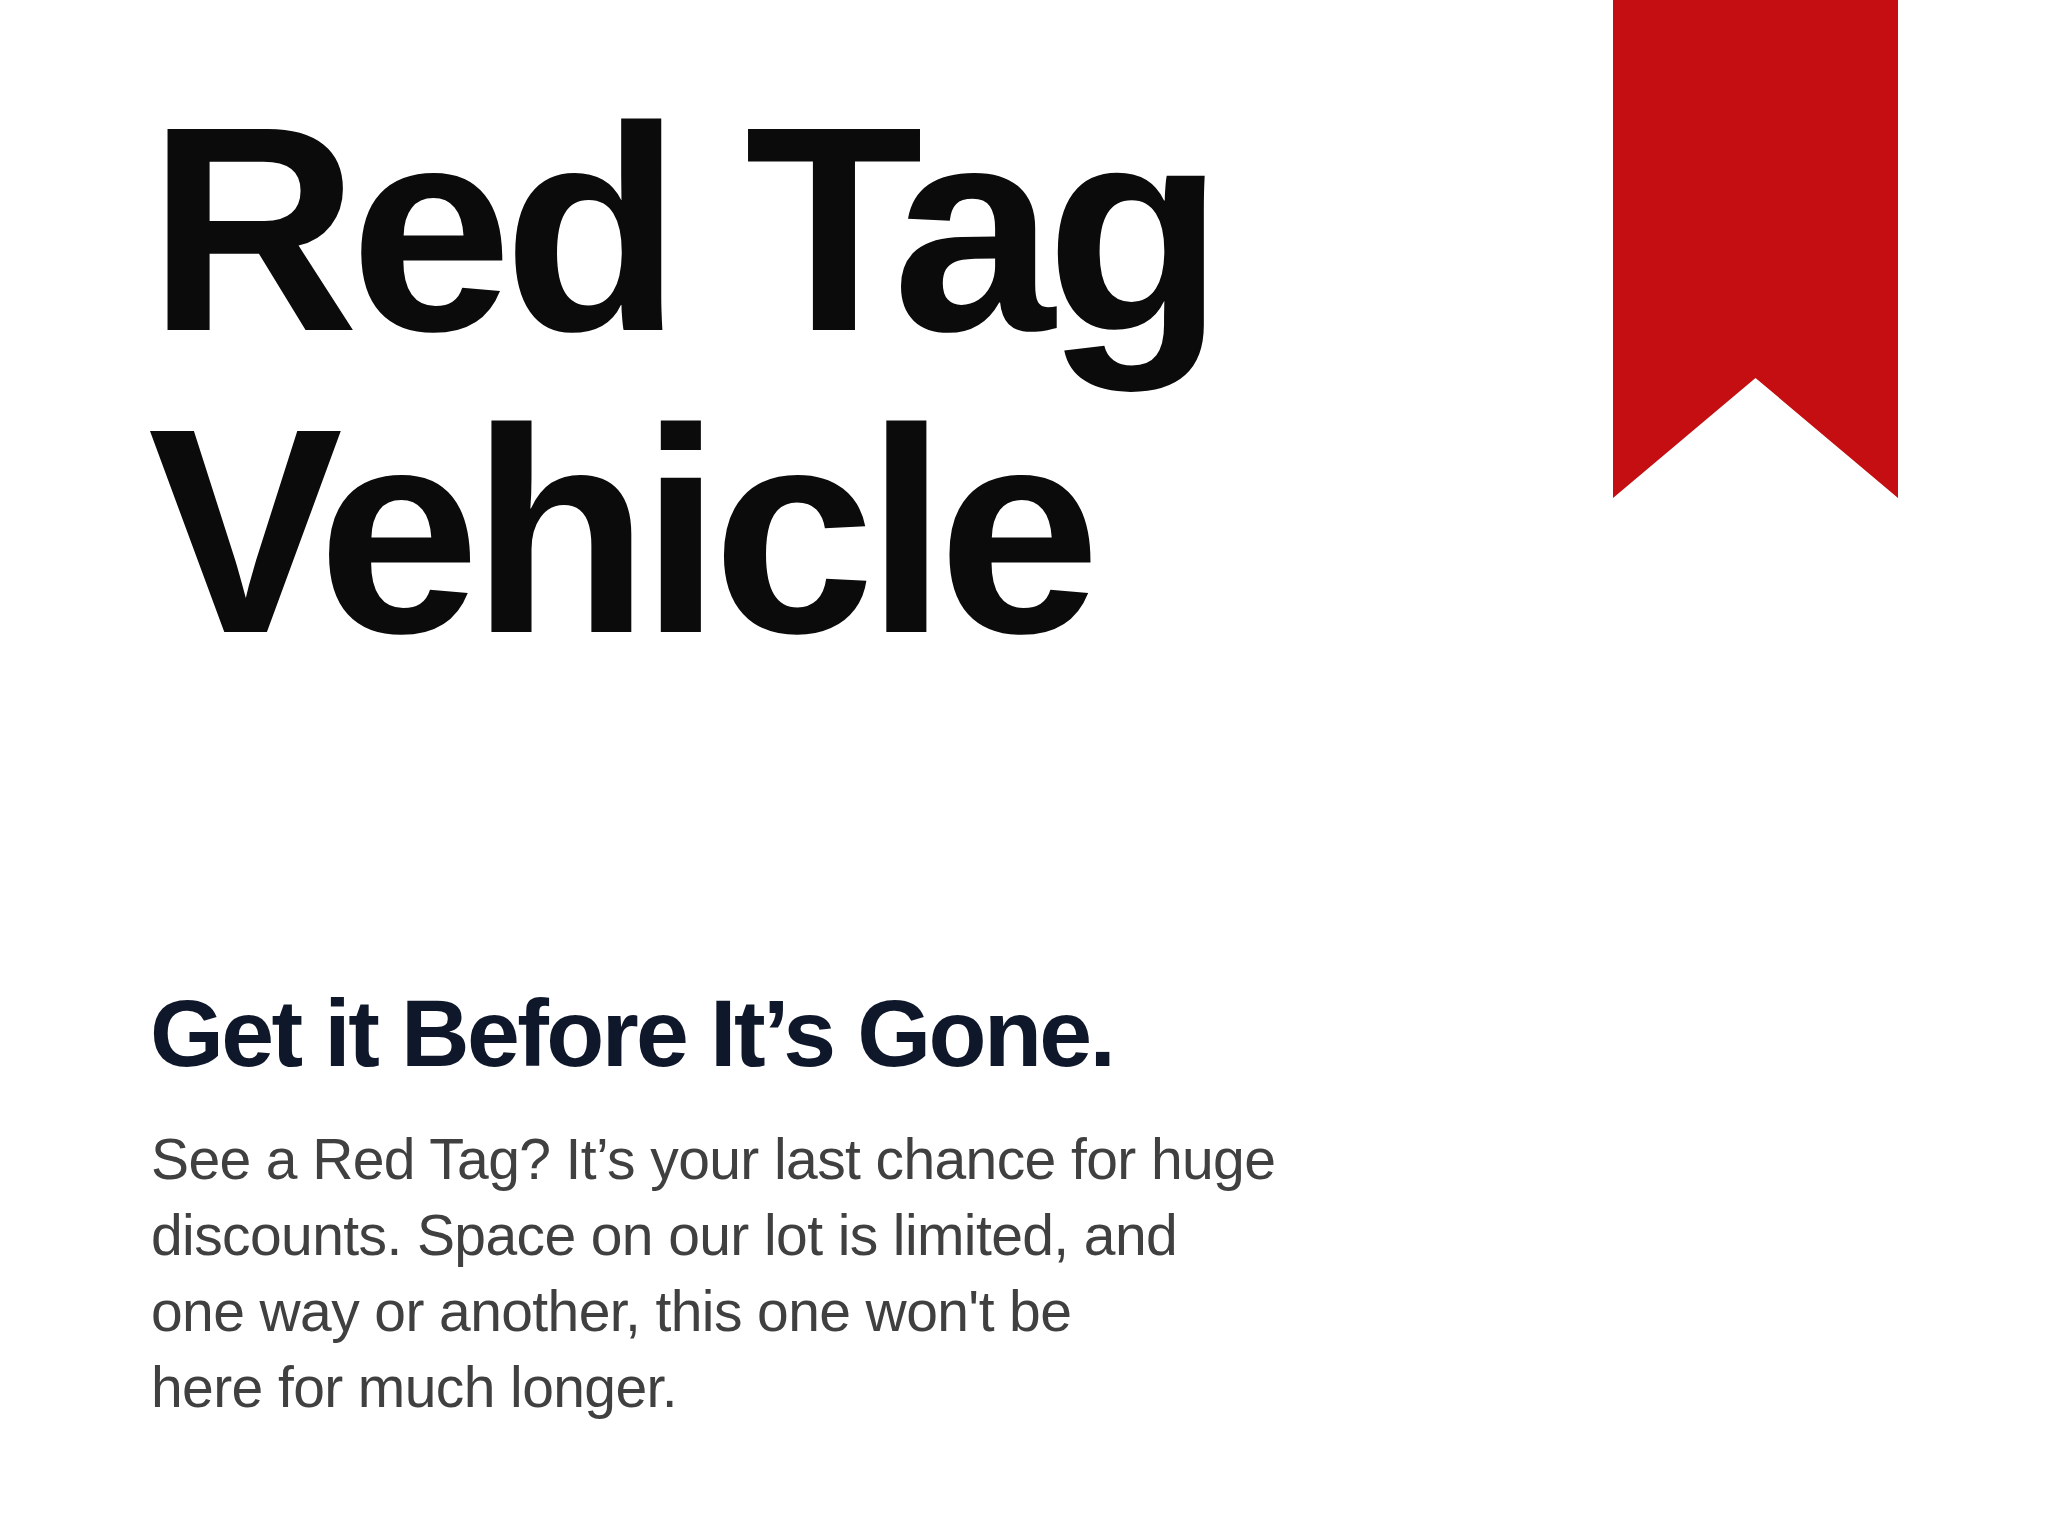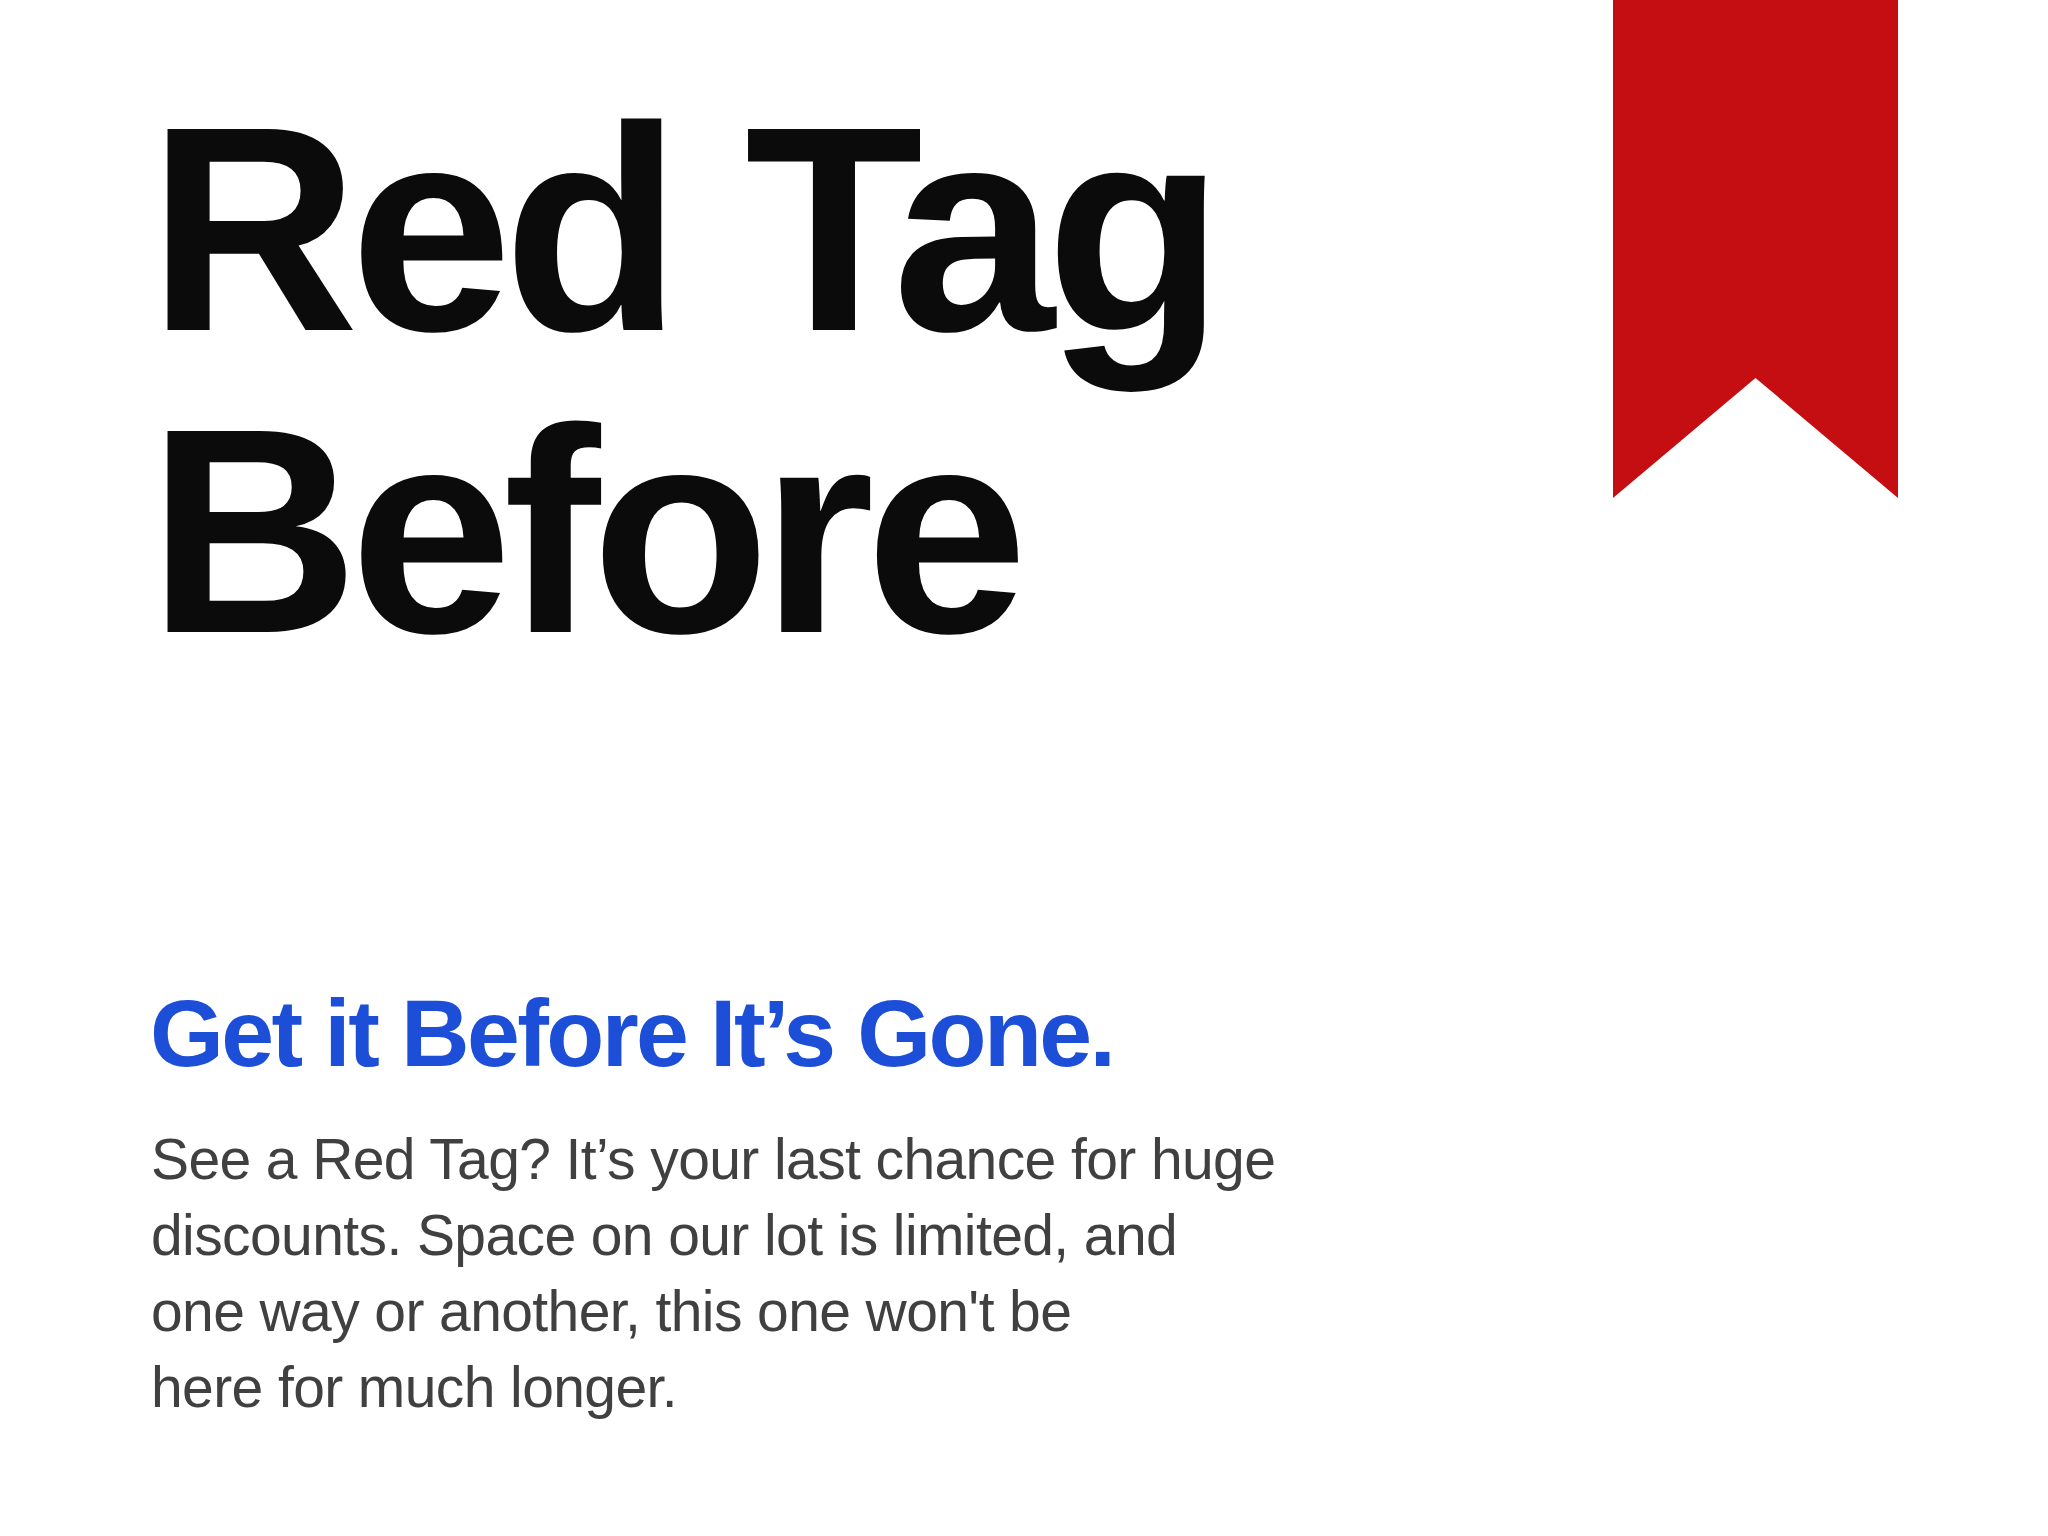--- a/index.html
+++ b/index.html
@@ -47,21 +47,21 @@
   
   .subhead {
     position: absolute;
     left: 150px;
     top: 983px;
     margin: 0;
     font-size: 95px;
     font-weight: 700;
     line-height: 100px;
     letter-spacing: -2.6px;
-    color: #1d4ed8;
+    color: #0f172a;
     white-space: nowrap;
   }
 
   
   .body-copy {
     position: absolute;
     left: 151px;
     top: 1121px;
     margin: 0;
     font-size: 57px;
@@ -73,21 +73,21 @@
   }
 </style>
 </head>
 <body>
 
 <div id="poster" style="--bg: #ffffff;">
 
   <div class="ribbon" style="background: rgb(196, 14, 18);"></div>
 
   <h1 class="headline">Red Tag
-Before</h1>
+Vehicle</h1>
 
   <h2 class="subhead">Get it Before It’s Gone.</h2>
 
   <p class="body-copy">See a Red Tag? It’s your last chance for huge
 discounts. Space on our lot is limited, and
 one way or another, this one won't be
 here for much longer.</p>
 
 </div>
 

